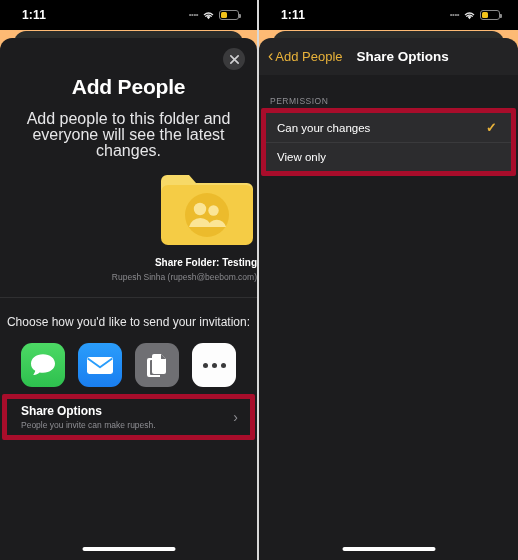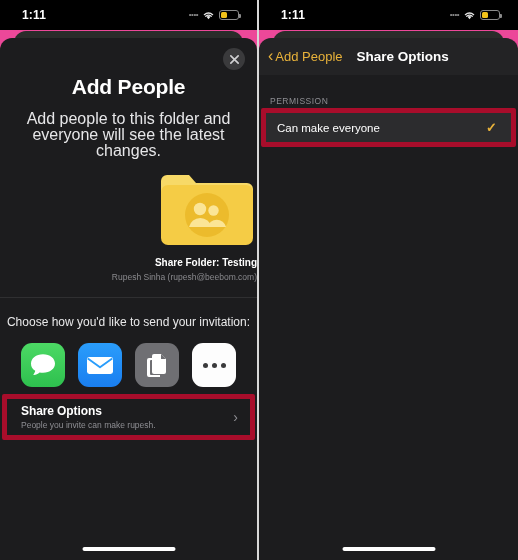--- a/index.html
+++ b/index.html
@@ -9,21 +9,21 @@
     font-family: "Liberation Sans", sans-serif;
     overflow: hidden;
   }
   .screens {
     display: flex;
     width: 518px; height: 560px;
   }
   .phone {
     position: relative;
     width: 259px; height: 560px;
-    background: #ec4899;
+    background: #fdba74;
     overflow: hidden;
   }
   .phone.left { border-right: 2px solid #d8d8d8; }
 
   
   .statusbar {
     position: absolute; top: 0; left: 0; right: 0;
     height: 30px;
     display: flex; align-items: center;
     justify-content: space-between;
@@ -401,22 +401,25 @@
       </div>
       <div class="nav-title">Share Options</div>
     </div>
 
     <div class="r-body">
       <div class="section-label">PERMISSION</div>
 
       <div class="hl-perm">
         <div class="perm-list">
           <div class="perm-row">
-            <span>Can make everyone</span>
+            <span>Can your changes</span>
             <span class="check">✓</span>
+          </div>
+          <div class="perm-row">
+            <span>View only</span>
           </div>
         </div>
       </div>
     </div>
 
     <div class="home-ind"></div>
   </div>
 
 </div>
 

